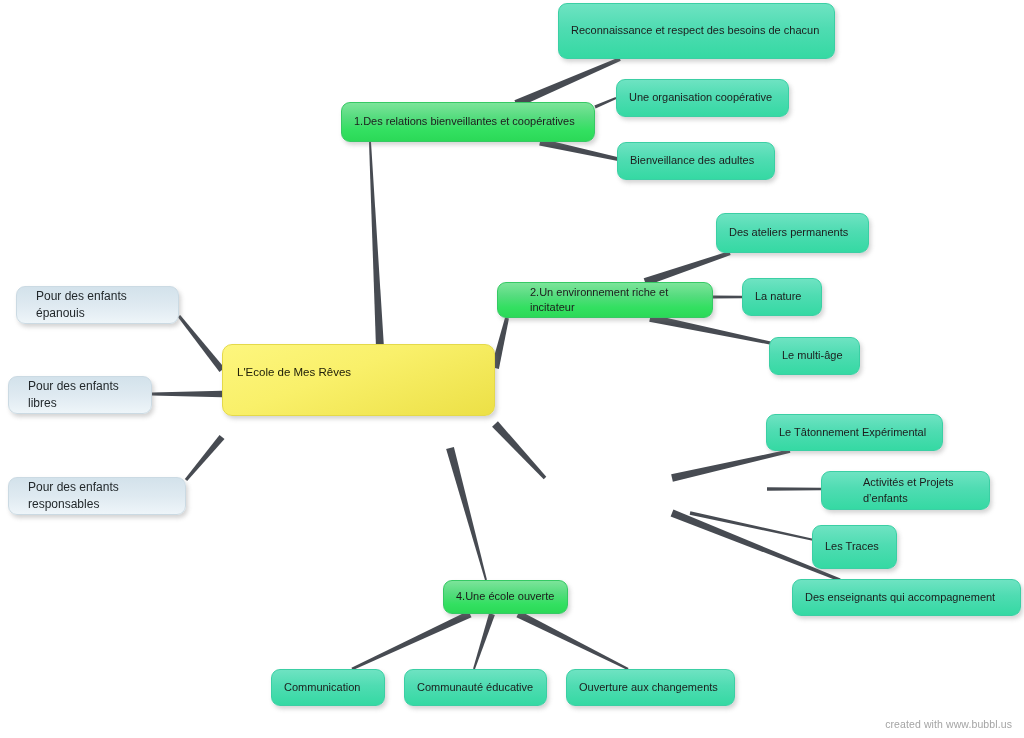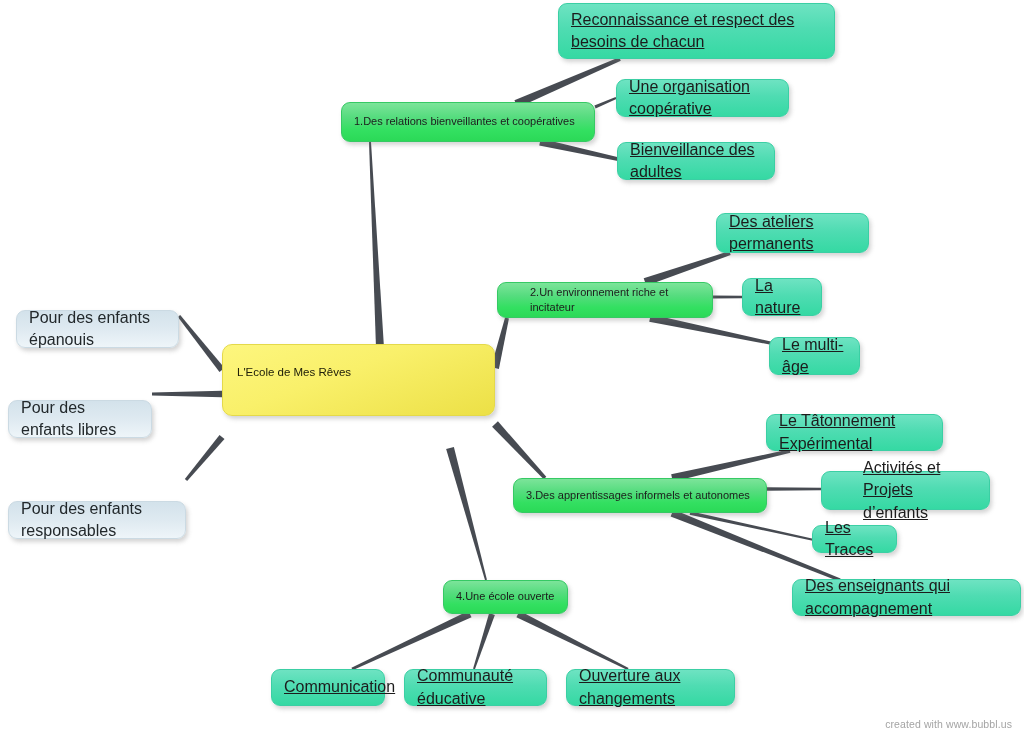--- a/index.html
+++ b/index.html
@@ -72,32 +72,30 @@
     padding: 6px 12px;
     font-size: 11px;
     justify-content: flex-end;
   }
 
   
   .node.leaf {
     background: linear-gradient(180deg, #6ee3c2 0%, #4fdcb2 45%, #35d9a3 100%);
     border: 1px solid #3bcfa4;
     padding: 6px 12px;
-    font-size: 16px;
-    text-decoration: underline;
+    font-size: 11px;
   }
 
   
   .node.aim {
     background: linear-gradient(180deg, #d3e2eb 0%, #dfeaf1 52%, #eef5f9 100%);
     border: 1px solid #cbdae3;
-    padding: 6px 12px;
-    font-size: 16px;
+    padding: 6px 19px;
+    font-size: 12px;
     color: #22282b;
-    margin-top: 24px;
   }
 
   #credit {
     position: absolute;
     right: 12px;
     bottom: 8px;
     font-size: 10.5px;
     color: #a4a4a4;
     letter-spacing: 0.1px;
   }
@@ -163,30 +161,27 @@
   <div class="node leaf" id="node-b2-c1" style="left: 716px; top: 213px; width: 153px; height: 40px;">
     <span class="label">Des ateliers permanents</span>
   </div>
   <div class="node leaf" id="node-b2-c2" style="left: 742px; top: 278px; width: 80px; height: 38px;">
     <span class="label">La nature</span>
   </div>
   <div class="node leaf" id="node-b2-c3" style="left: 769px; top: 337px; width: 91px; height: 38px;">
     <span class="label">Le multi-âge</span>
   </div>
 
-  <div class="node branch" id="node-branch-3" style="left: 513px; top: 478px; width: 254px; height: 35px;">
-    <span class="label">3.Des apprentissages informels et autonomes</span>
-  </div>
   <div class="node leaf" id="node-b3-c1" style="left: 766px; top: 414px; width: 177px; height: 37px;">
     <span class="label">Le Tâtonnement Expérimental</span>
   </div>
   <div class="node leaf" id="node-b3-c2" style="left: 821px; top: 471px; width: 169px; height: 39px; padding-left: 41px;">
     <span class="label">Activités et Projets d’enfants</span>
   </div>
-  <div class="node leaf" id="node-b3-c3" style="left: 812px; top: 525px; width: 85px; height: 28px; justify-content: center;">
+  <div class="node leaf" id="node-b3-c3" style="left: 812px; top: 525px; width: 85px; height: 44px; justify-content: center;">
     <span class="label">Les Traces</span>
   </div>
   <div class="node leaf" id="node-b3-c4" style="left: 792px; top: 579px; width: 229px; height: 37px;">
     <span class="label">Des enseignants qui accompagnement</span>
   </div>
 
   <div class="node branch" id="node-branch-4" style="left: 443px; top: 580px; width: 125px; height: 34px;">
     <span class="label">4.Une école ouverte</span>
   </div>
   <div class="node leaf" id="node-b4-c1" style="left: 271px; top: 669px; width: 114px; height: 37px;">

